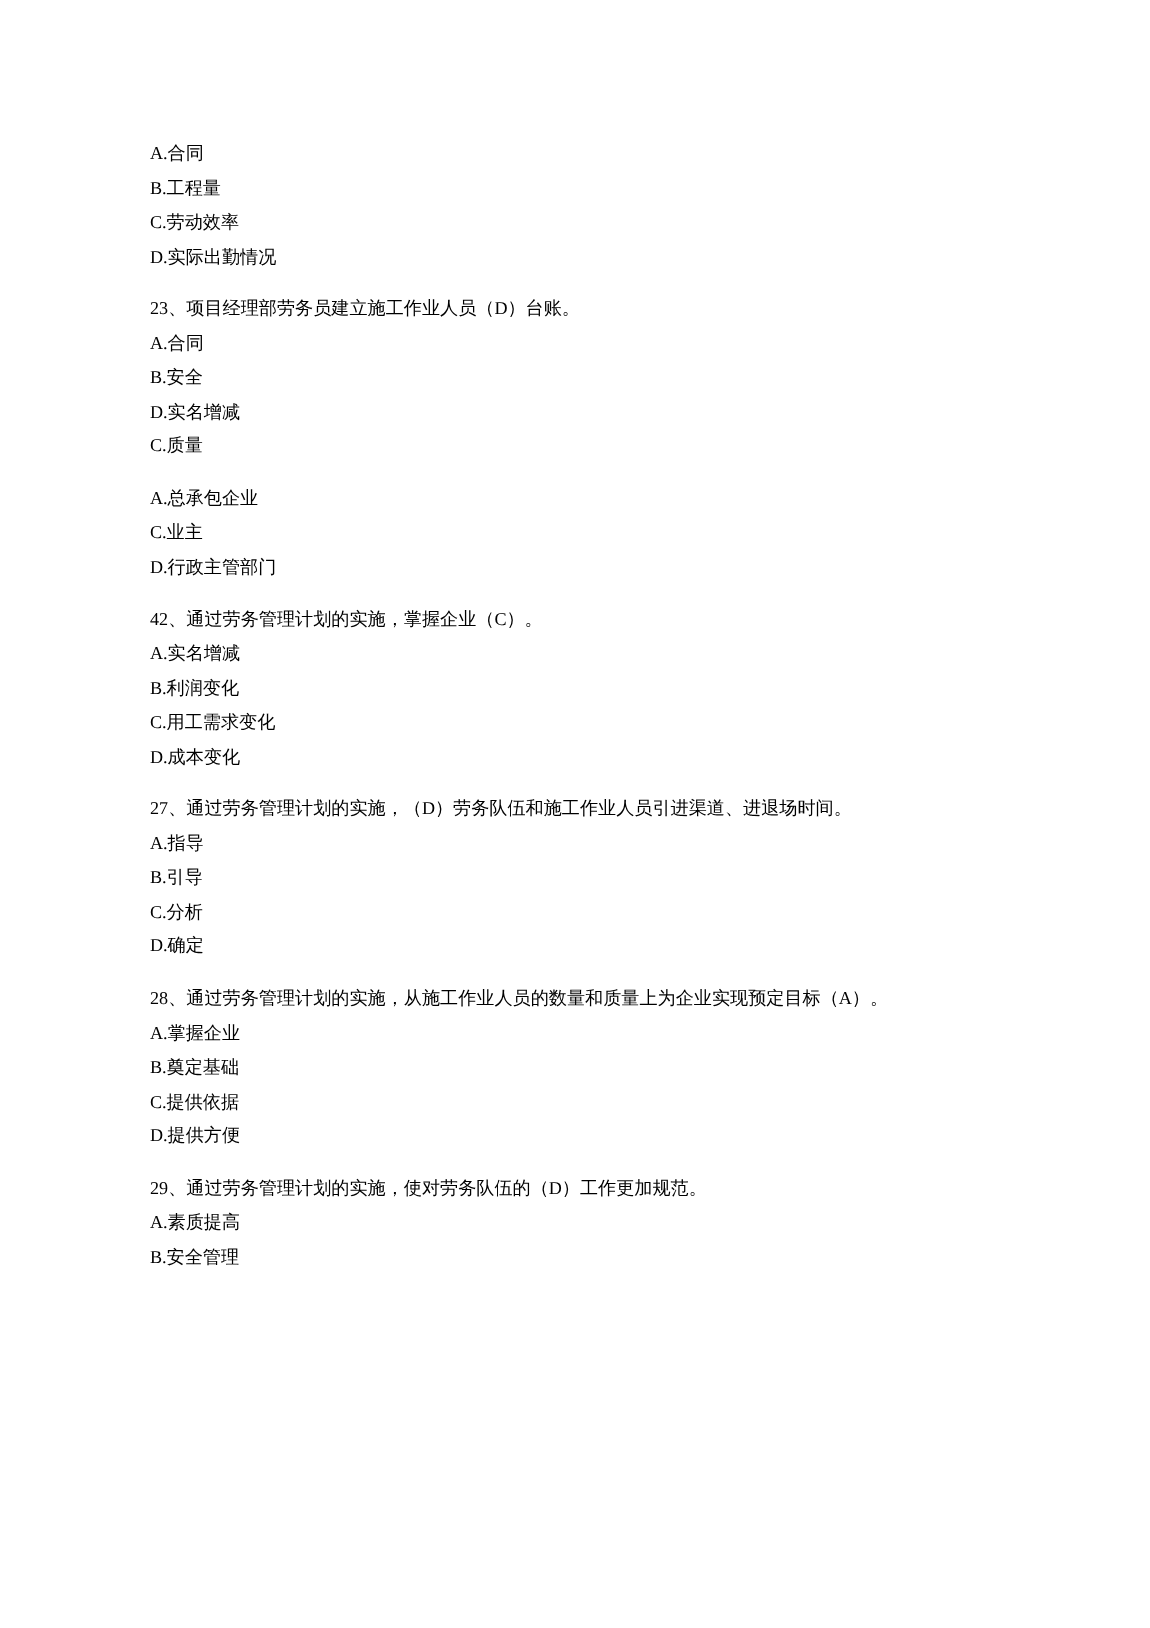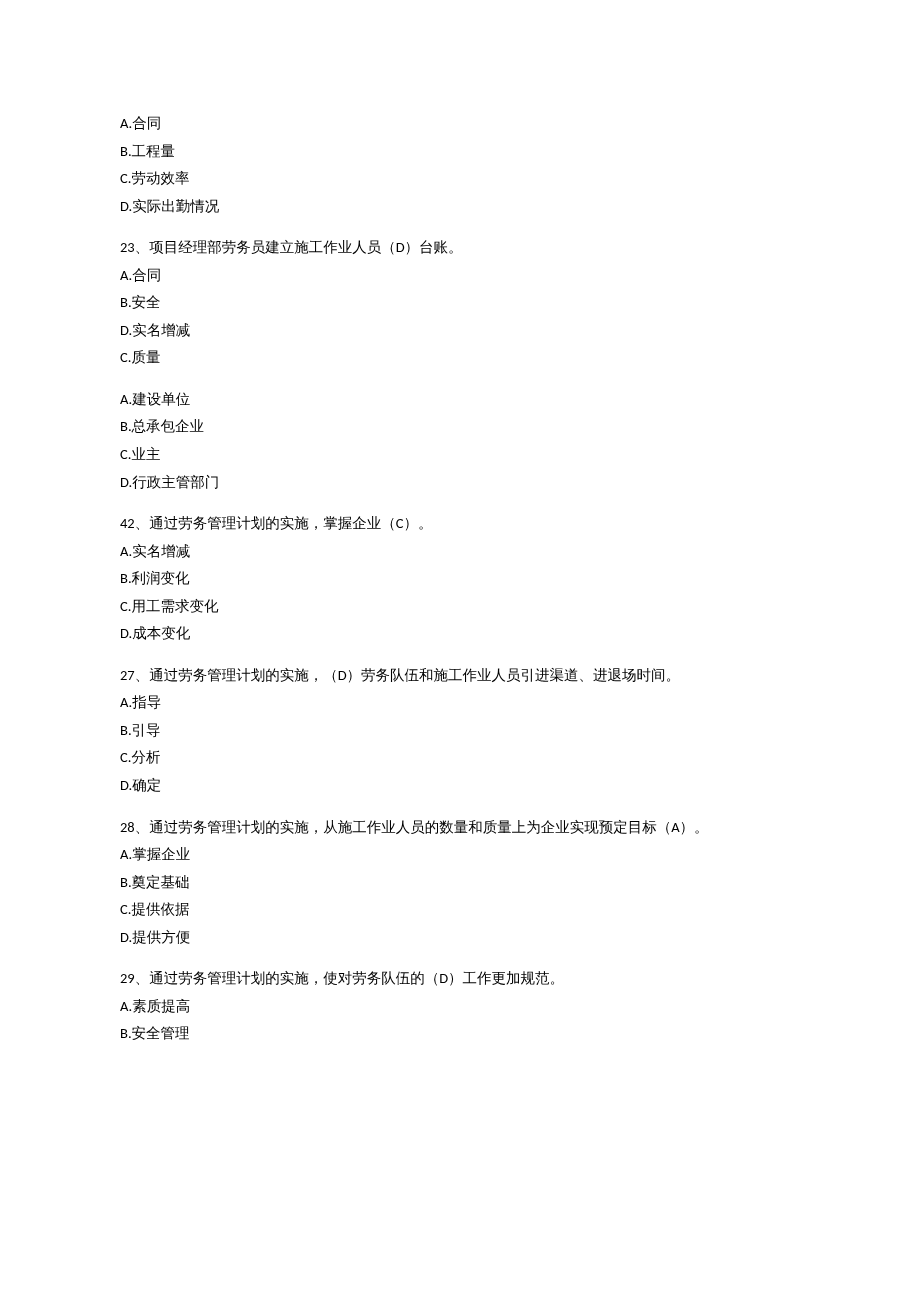--- a/index.html
+++ b/index.html
@@ -15,20 +15,21 @@
     width: 920px;
     min-height: 1302px;
     padding: 110px 120px 80px 120px;
     box-sizing: border-box;
   }
   .block {
     margin-bottom: 14px;
   }
   .line {
     white-space: pre-wrap;
+    font-family: Liberation Serif, serif;
   }
 </style>
 </head>
 <body>
 
 <div class="page">
 
   <div class="block">
     <div class="line">A.合同</div>
     <div class="line">B.工程量</div>
@@ -38,22 +39,21 @@
 
   <div class="block">
     <div class="line">23、项目经理部劳务员建立施工作业人员（D）台账。</div>
     <div class="line">A.合同</div>
     <div class="line">B.安全</div>
     <div class="line">D.实名增减</div>
     <div class="line">C.质量</div>
   </div>
 
   <div class="block">
-    <div class="line">A.建设单位</div>
-    <div class="line">B.总承包企业</div>
+    <div class="line">A.总承包企业</div>
     <div class="line">C.业主</div>
     <div class="line">D.行政主管部门</div>
   </div>
 
   <div class="block">
     <div class="line">42、通过劳务管理计划的实施，掌握企业（C）。</div>
     <div class="line">A.实名增减</div>
     <div class="line">B.利润变化</div>
     <div class="line">C.用工需求变化</div>
     <div class="line">D.成本变化</div>

